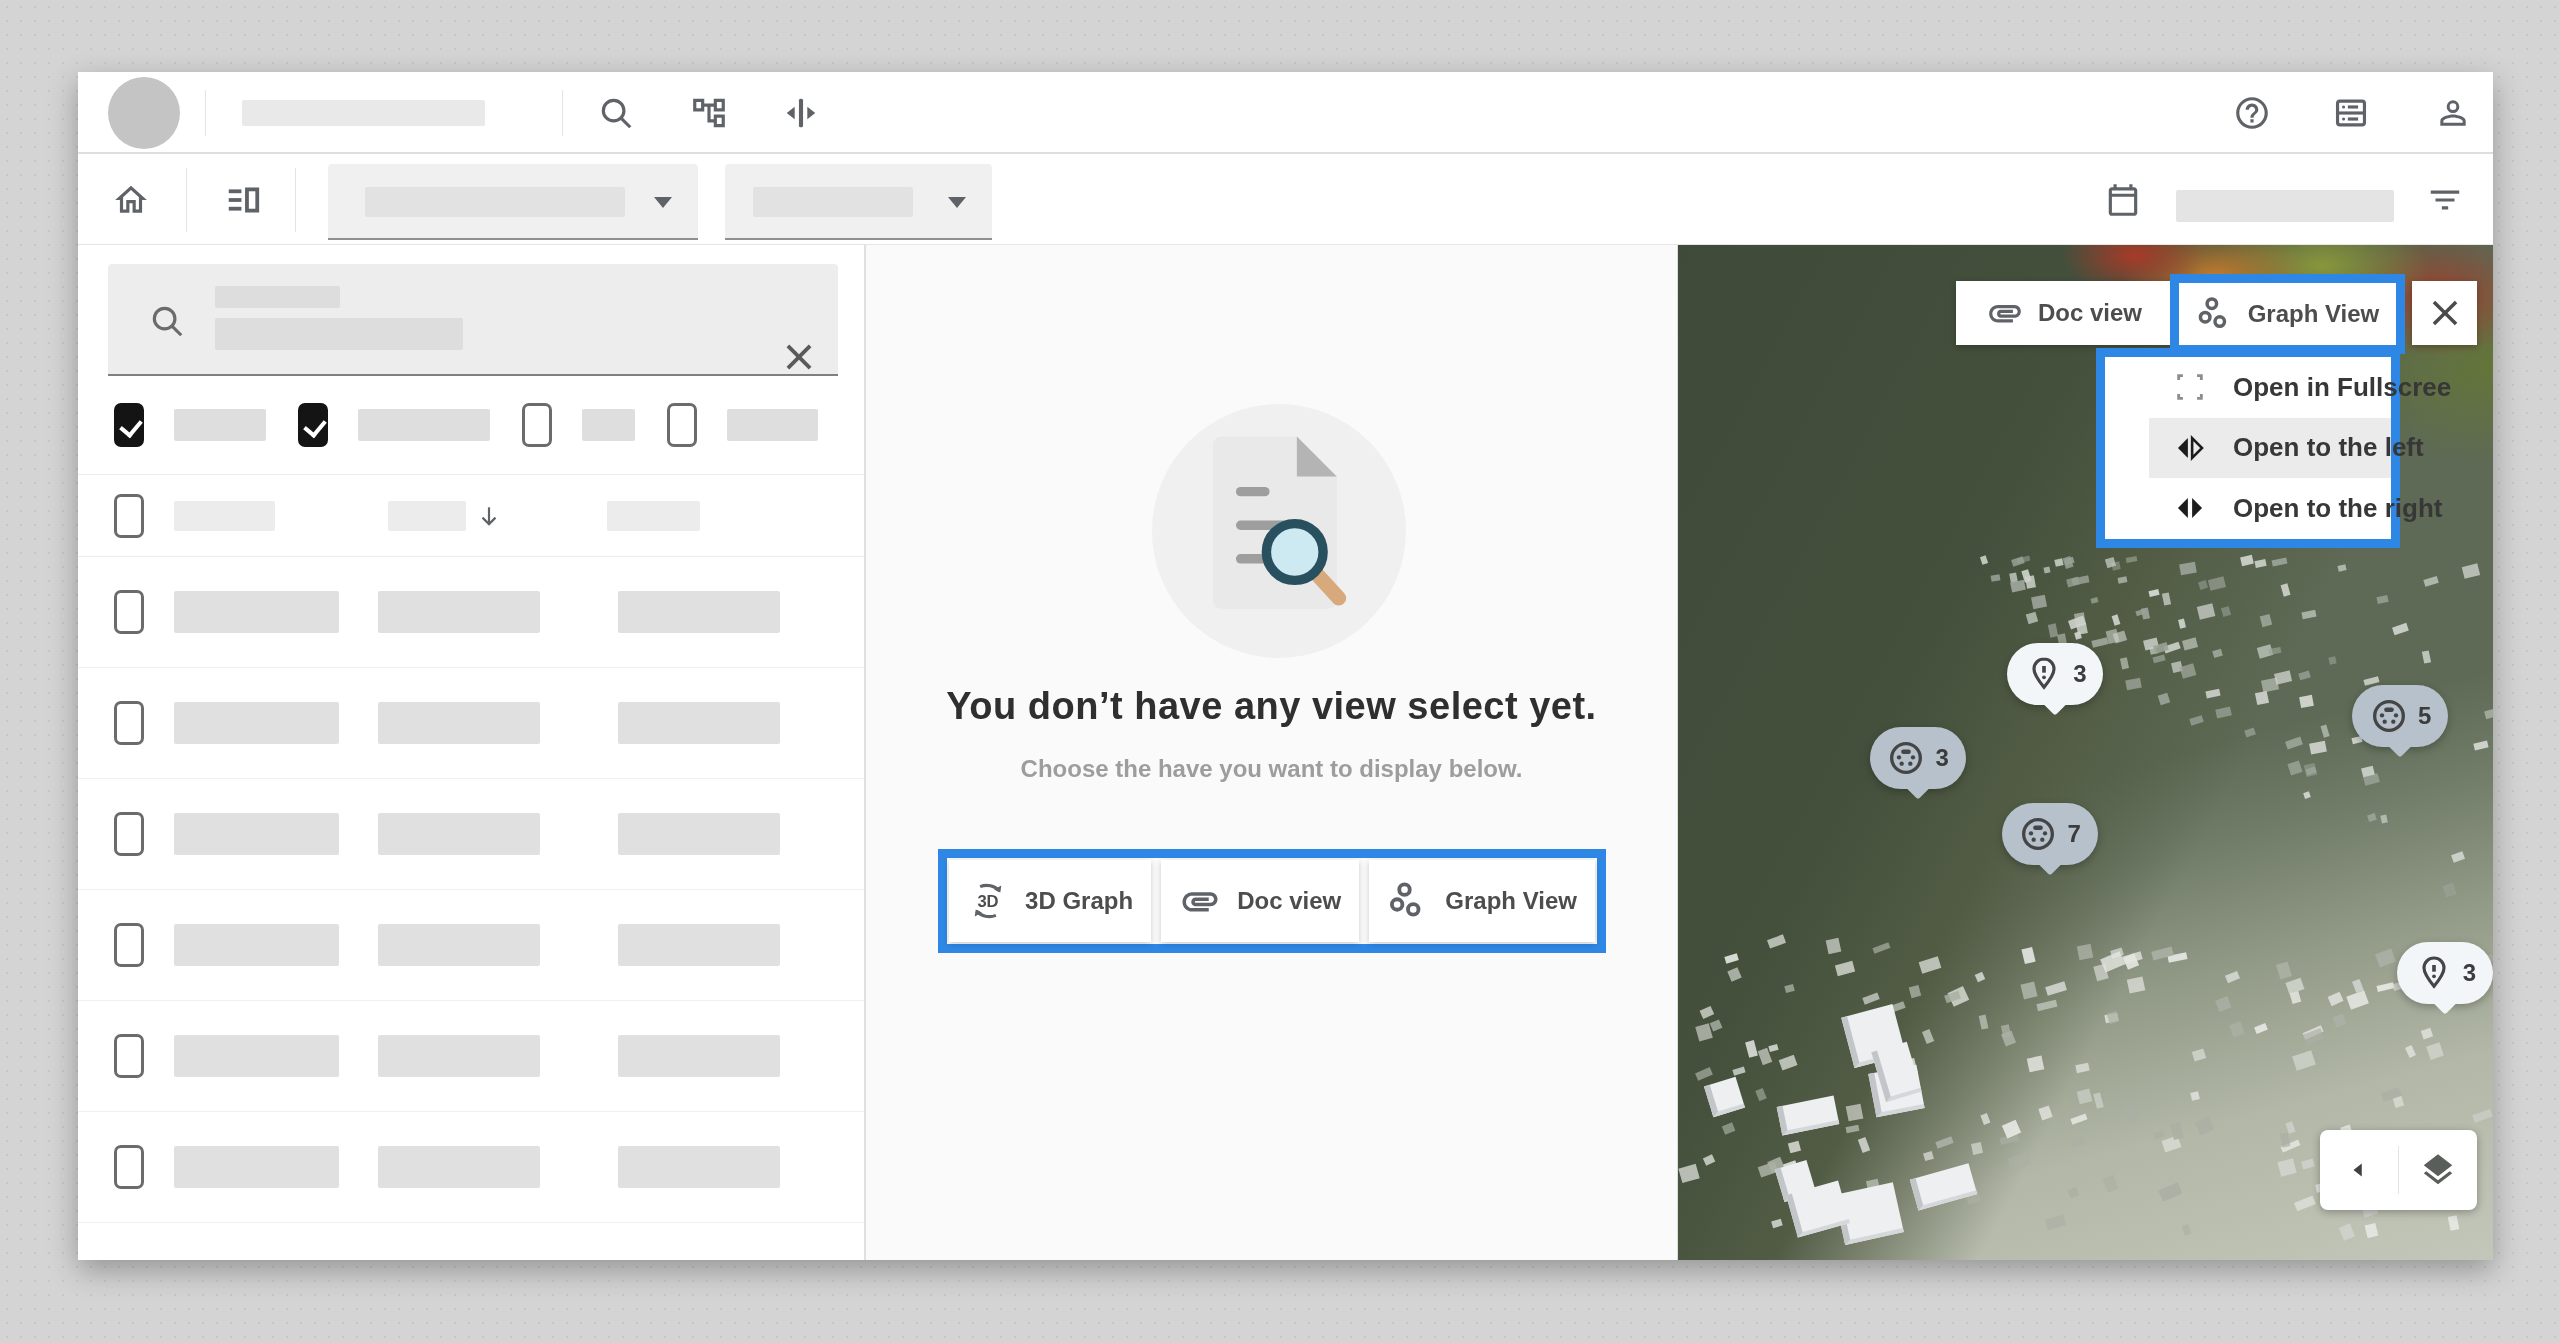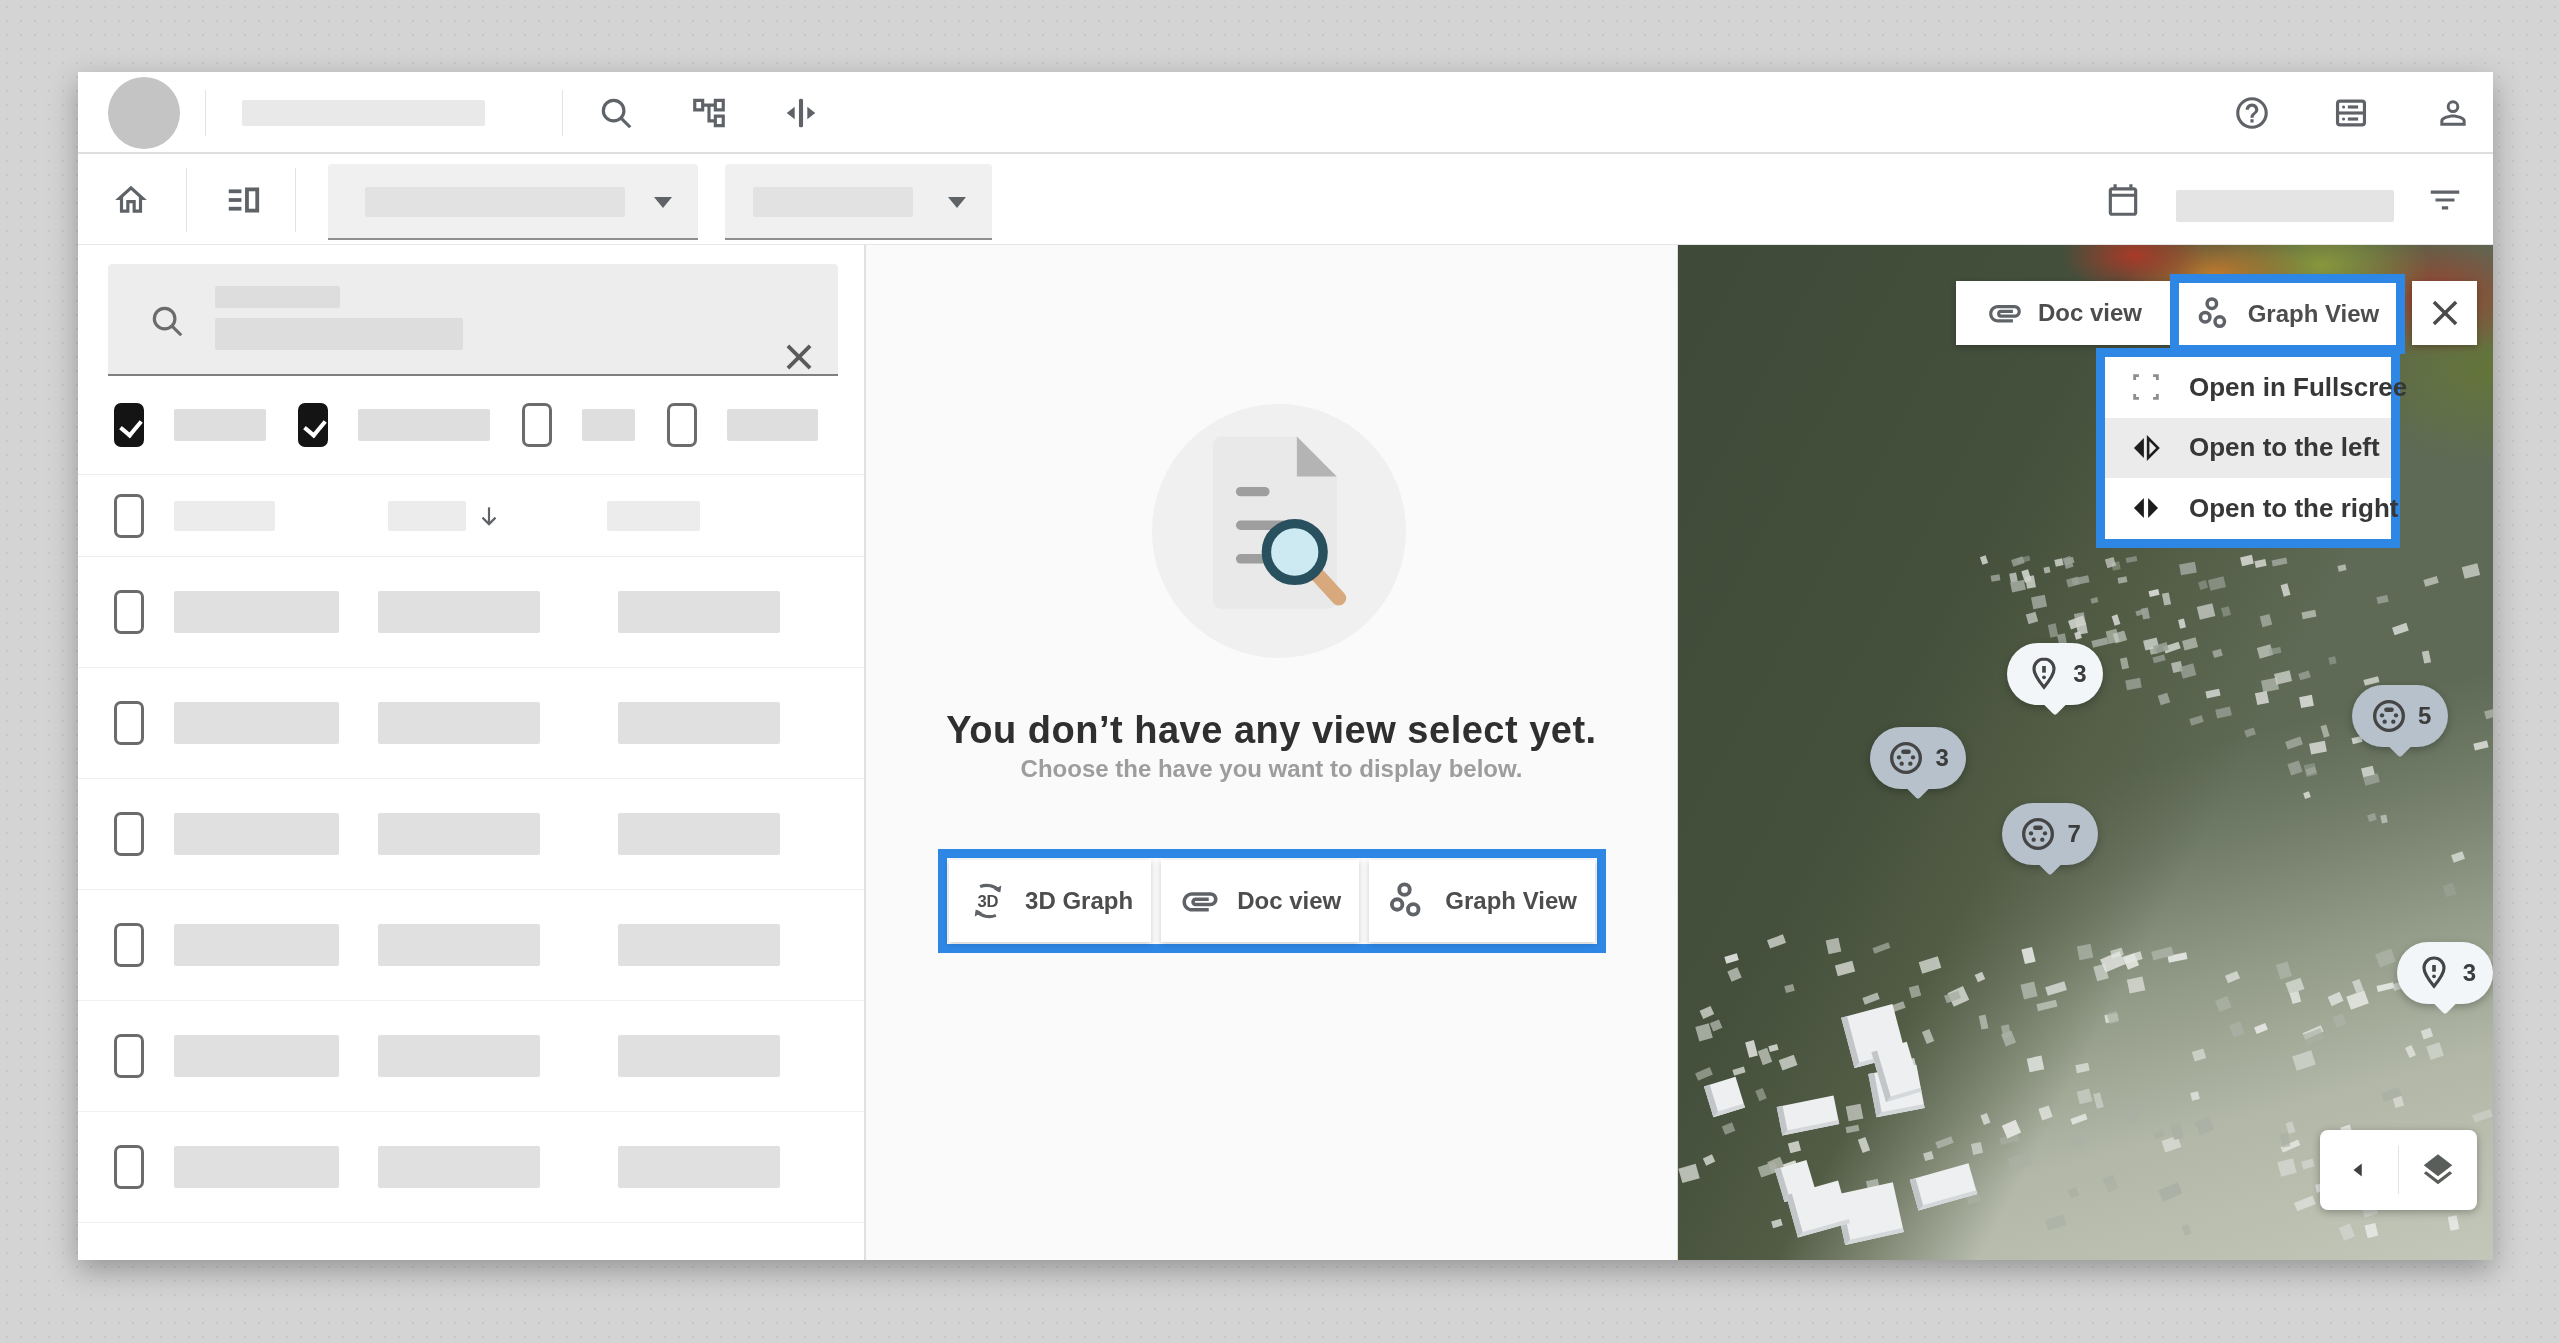--- a/index.html
+++ b/index.html
@@ -58,38 +58,38 @@
   .hdr-row { position:absolute; left:0; top:229px; width:100%; height:83px; border-top:1px solid #ececec; border-bottom:1px solid #ececec; display:flex; align-items:center; padding-left:36px; }
   .rows-wrap { position:absolute; left:0; top:312px; width:100%; }
   .data-row { height:111px; display:flex; align-items:center; padding-left:36px; border-bottom:1px solid #efefef; cursor:pointer; }
   .cbx { width:30px; height:44px; border:3px solid #6b6b6b; border-radius:7px; background:#fff; flex:0 0 auto; cursor:pointer; position:relative; }
   .cbx.checked { background:#141414; border-color:#141414; }
   .cbx.checked::after { content:""; position:absolute; left:7px; top:10px; width:10px; height:16px;
     border:solid #fff; border-width:0 4px 4px 0; transform:rotate(40deg); }
   
   .illus-circle { position:absolute; left:286px; top:159px; width:254px; height:254px; border-radius:50%; background:#f0f0f0;
     display:flex; align-items:center; justify-content:center; }
-  .center-title { position:absolute; left:0; top:464px; width:100%; text-align:center; font-size:38px; font-weight:700; color:#2f2f2f; letter-spacing:.5px; }
+  .center-title { position:absolute; left:0; top:440px; width:100%; text-align:center; font-size:38px; font-weight:700; color:#2f2f2f; letter-spacing:.5px; }
   .center-sub { position:absolute; left:0; top:510px; width:100%; text-align:center; font-size:24px; font-weight:700; color:#9d9d9d; }
   .view-group { position:absolute; left:72px; top:604px; width:668px; height:104px; border:9px solid var(--accent);
     display:flex; gap:10px; padding:2px; background:transparent; }
   .view-btn { flex:1 1 auto; background:#fff; border:none; box-shadow:0 2px 6px rgba(0,0,0,.18);
     display:flex; align-items:center; justify-content:center; gap:16px; font-family:inherit;
     font-size:24px; font-weight:700; color:#4d4d4d; cursor:pointer; }
   .view-btn svg { width:42px; height:42px; flex:0 0 auto; }
   
   .map-btn { position:absolute; height:64px; background:#fff; border:none; box-shadow:0 2px 6px rgba(0,0,0,.25);
     display:flex; align-items:center; justify-content:center; gap:14px; font-family:inherit;
     font-size:24px; font-weight:700; color:#4d4d4d; cursor:pointer; }
   .map-btn svg { width:38px; height:38px; }
   #doc-view-btn { left:278px; top:36px; width:216px; }
   #graph-wrap { position:absolute; left:492px; top:29px; width:235px; height:80px; border:9px solid var(--accent); background:var(--accent); }
   #graph-view-btn { position:static; width:100%; height:100%; box-shadow:none; }
   #close-btn { left:734px; top:36px; width:65px; gap:0; }
-  #view-menu { position:absolute; left:418px; top:103px; width:304px; height:200px; border:9px solid var(--accent); background:#fff; }
+  #view-menu { position:absolute; left:418px; top:103px; width:304px; height:200px; border:9px solid var(--accent); background:#fff;padding-left:44px; }
   .menu-item { height:60.6px; display:flex; align-items:center; padding-left:24px; gap:26px; cursor:pointer;
     font-size:26px; font-weight:600; color:#373737; background:#fff; white-space:nowrap; }
   .menu-item.hl { background:#ebebeb; }
   .menu-item svg { width:34px; height:34px; flex:0 0 auto; }
   .marker { position:absolute; width:96px; height:62px; border-radius:31px; display:flex; align-items:center; justify-content:center;
     gap:9px; transform:translate(-50%,-50%); cursor:pointer; box-shadow:0 3px 8px rgba(0,0,0,.25); }
   .marker::after { content:""; position:absolute; bottom:-7px; left:50%; width:18px; height:18px; background:inherit;
     transform:translateX(-50%) rotate(45deg); border-radius:3px; z-index:-1; }
   .marker.light { background:#f3f6f9; }
   .marker.gray { background:#b6c1cc; }

